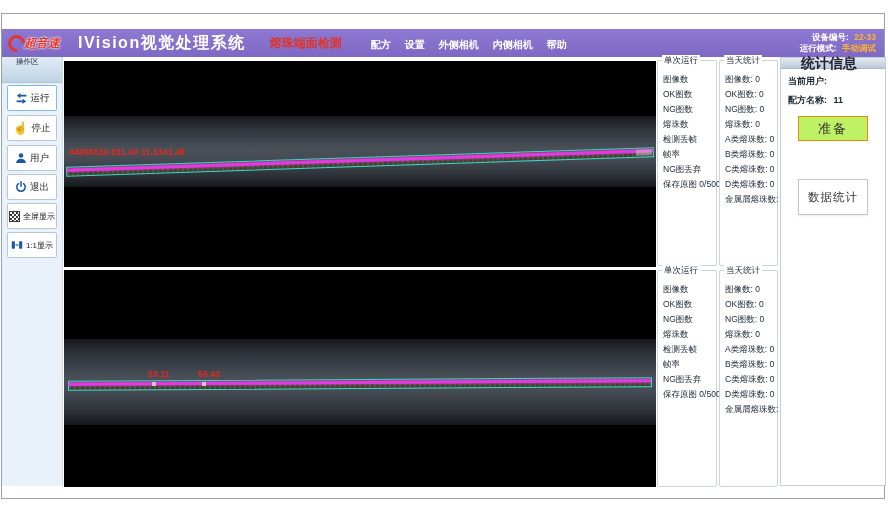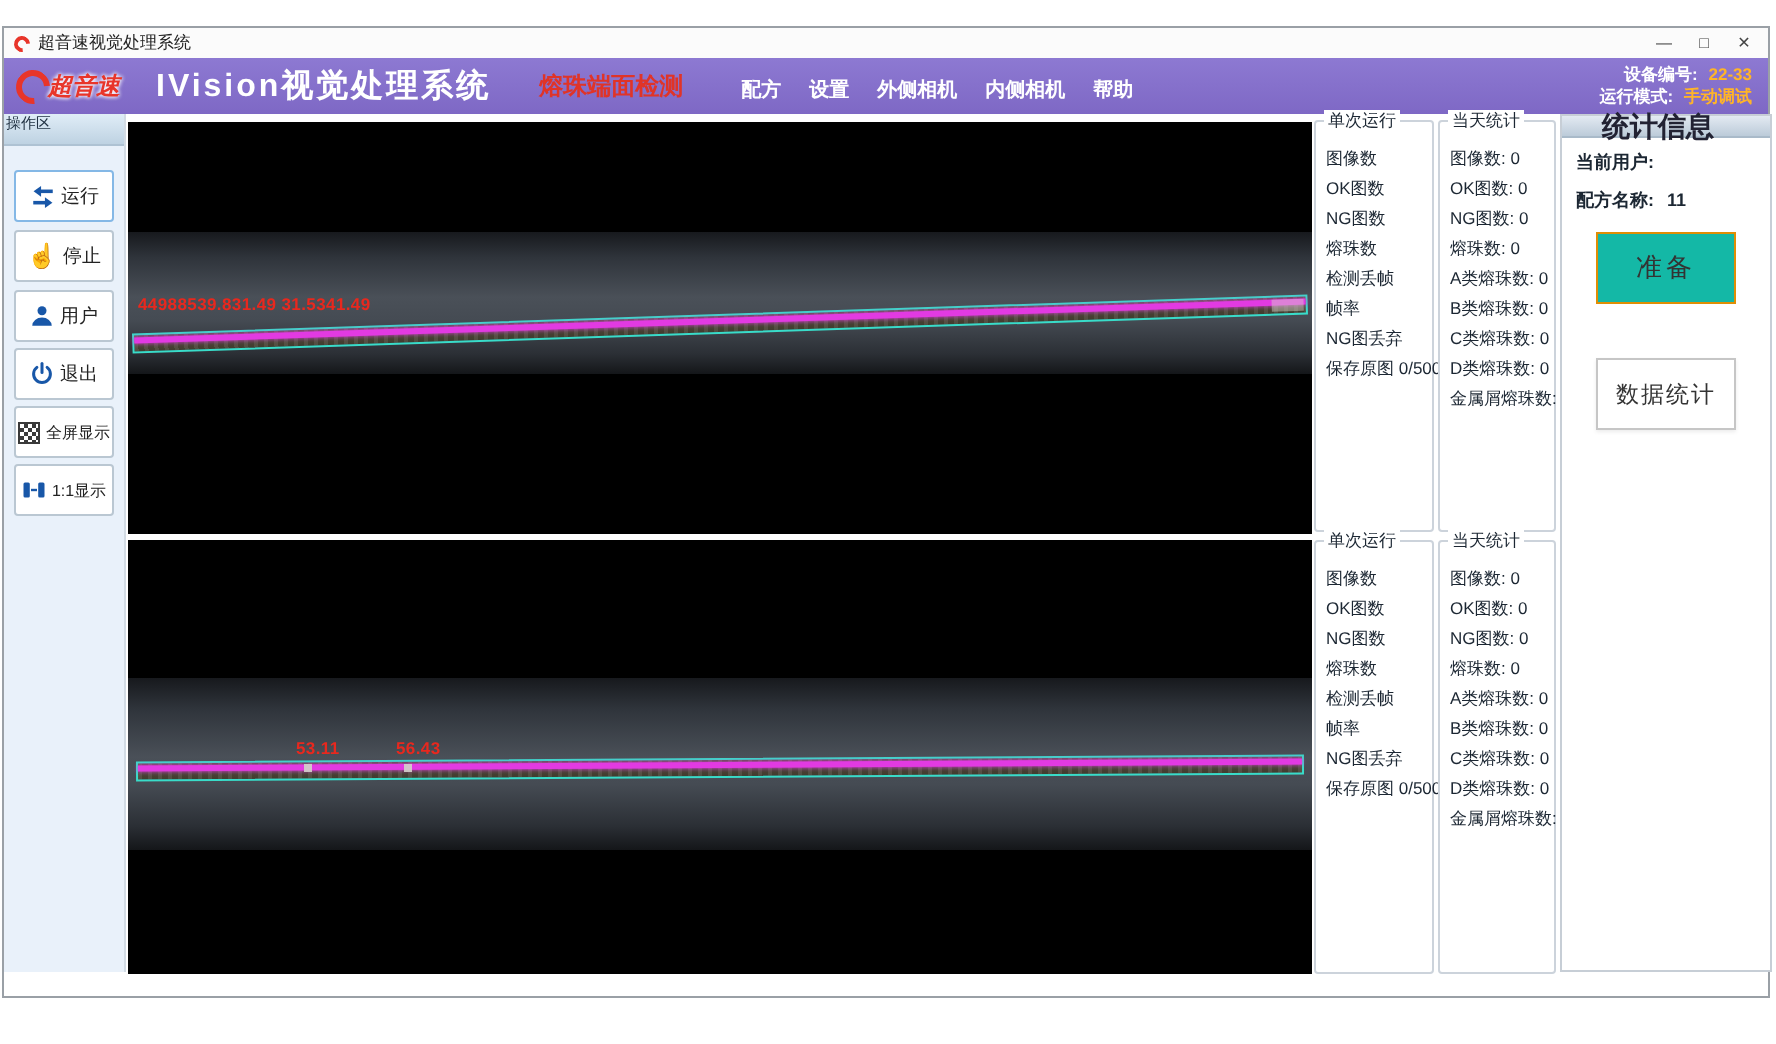--- a/index.html
+++ b/index.html
@@ -35,22 +35,22 @@
   .hr-row { white-space:nowrap; }
   .hr-lbl { color:#fff; font-weight:bold; }
   .hr-val { color:#ffb428; font-weight:bold; margin-left:3px; }
 
   
   .content { position:absolute; left:0; top:43px; right:0; bottom:12px; background:#fff; }
 
   
   .sidebar { position:absolute; left:0; top:0; width:61px; height:100%; background:#e9f1fa;
              border-right:1px solid #d2dbe4; }
-  .sidebar-hd { height:16px; background:linear-gradient(#e0edf7,#bed2e2); border-bottom:1px solid #aec2d3;
-                font-size:7.5px; color:#234; line-height:10px; padding-left:1px; }
+  .sidebar-hd { height:26px; background:linear-gradient(#e0edf7,#bed2e2); border-bottom:1px solid #aec2d3;
+                font-size:7.5px; color:#234; line-height:10px; padding-left:14px; }
   .sbtn { position:absolute; left:5px; width:50px; height:26px; background:#fff;
           border:1px solid #bac7d2; border-radius:2px; display:flex; align-items:center;
           justify-content:center; gap:3px; cursor:pointer; }
   .sbtn.active { border-color:#84b8e6; }
   .sbtn .lb { font-size:9.5px; color:#222; white-space:nowrap; }
   .sbtn.small .lb { font-size:8px; }
   .b1{top:28px} .b2{top:58px} .b3{top:88px} .b4{top:117px} .b5{top:146px} .b6{top:175px}
   .icon-svg { display:block; }
   .hand-ico { font-size:12px; color:#1857a8; line-height:12px; }
   .grid-ico { width:11px; height:11px; border:1px solid #3a3a3a;
@@ -92,21 +92,21 @@
   .gb-rows { padding:11px 0 0 5px; }
   .gb-row { font-size:8.5px; color:#1c2733; height:15px; line-height:15px; white-space:nowrap; }
 
   
   .info { position:absolute; left:778px; width:106px; top:0; height:100%; background:#fff;
           border:1px solid #c7ced6; }
   .info-hd { height:11px; background:linear-gradient(#e3eaf2,#bccbd9); border-bottom:1px solid #a9bac9;
              font-size:14px; font-weight:bold; color:#223; line-height:11px; padding-left:20px; }
   .info-row { margin:6px 0 0 7px; font-size:9px; color:#1c2733; font-weight:bold; white-space:nowrap; }
   .info-row .val { margin-left:4px; }
-  .btn-ready { position:absolute; left:17px; top:58px; width:70px; height:36px; background:#14b8a6;
+  .btn-ready { position:absolute; left:17px; top:58px; width:70px; height:25px; background:#bef264;
                border:1px solid #df8e05; font-size:13px; color:#333; display:flex;
                align-items:center; justify-content:center; cursor:pointer; letter-spacing:2px; }
   .btn-stats { position:absolute; left:17px; top:121px; width:70px; height:36px; background:#fff;
                border:1px solid #c6c6c6; font-size:11.5px; color:#333; display:flex;
                align-items:center; justify-content:center; cursor:pointer; letter-spacing:1px;
                box-shadow:0 1px 2px rgba(0,0,0,.08); }
 
   
   .statusbar { position:absolute; left:0; right:0; bottom:0; height:12px; background:#8570cb;
                display:flex; align-items:center; padding:0 5px; }
@@ -114,29 +114,20 @@
   .sb-green { width:7px; height:7px; background:#24d10e; border:1px solid #fff; margin-left:4px; }
   .sb-right { margin-left:auto; display:flex; align-items:center; gap:12px; color:#fff; font-size:8.5px; }
   .sb-right span { white-space:nowrap; }
 </style>
 </head>
 <body>
 
 <div class="page">
   <div class="window">
 
-    <div class="titlebar">
-      <span class="app-ico"></span>
-      <span class="app-title">超音速视觉处理系统</span>
-      <span class="win-controls">
-        <span class="win-btn">—</span>
-        <span class="win-btn">□</span>
-        <span class="win-btn">✕</span>
-      </span>
-    </div>
 
     <div class="header">
       <span class="brand">
         <span class="swoosh"></span>
         <span class="brand-txt">超音速</span>
       </span>
       <span class="product">IVision视觉处理系统</span>
       <span class="subtitle">熔珠端面检测</span>
       <span class="menus">
         <span class="menu-item">配方</span>

